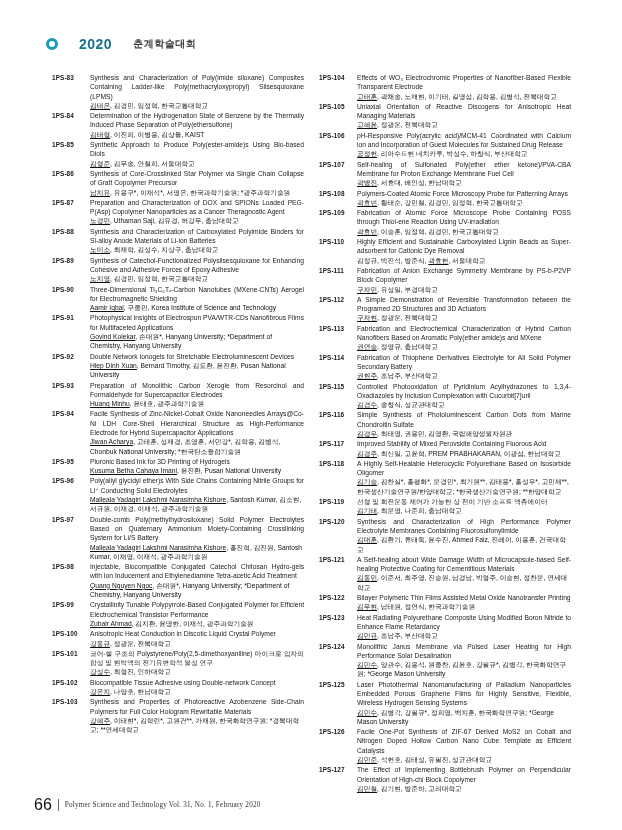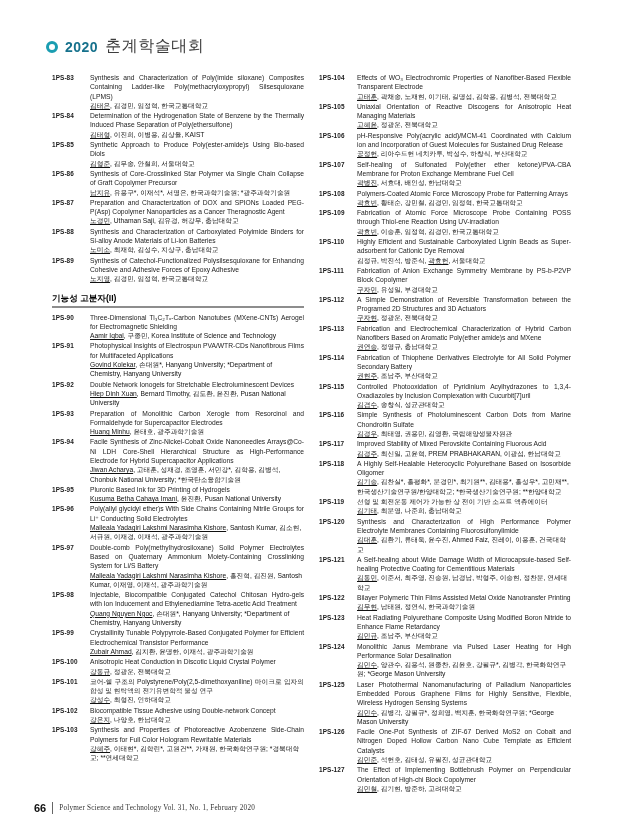--- a/index.html
+++ b/index.html
@@ -3,40 +3,40 @@
 <meta charset="utf-8">
 <style>
   html,body{margin:0;padding:0;}
   body{
     width:622px;height:830px;background:#f4f4f2;
     font-family:"Liberation Sans","DejaVu Sans",sans-serif;
     color:#1a1a1a;position:relative;overflow:hidden;
   }
   .page{position:absolute;inset:0;background:#ffffff;}
   
-  .header{position:absolute;left:46px;top:36px;display:flex;align-items:center;gap:7px;}
+  .header{position:absolute;left:46px;top:36px;display:flex;align-items:center;gap:21px;}
   .dot-icon{width:6px;height:6px;border-radius:50%;background:#fff;border:3.5px solid #1a9db1;flex:none;}
   .year{font-size:14px;font-weight:bold;color:#16718c;letter-spacing:0.5px;}
-  .conf-title{font-size:16px;font-weight:normal;color:#3d3d3d;letter-spacing:0.5px;}
+  .conf-title{font-size:10px;font-weight:bold;color:#3d3d3d;letter-spacing:0.5px;}
   
   .columns{position:absolute;top:73px;left:52px;right:50px;display:flex;gap:15px;}
   .col{width:252px;flex:none;}
   .entry{display:flex;margin-bottom:1px;}
   .code{width:38px;flex:none;font-weight:bold;font-size:6.4px;line-height:9.3px;letter-spacing:0.1px;}
   .body{flex:1;min-width:0;font-size:6.7px;line-height:9.3px;}
   .p-title{text-align:justify;color:#222;}
   .authors{color:#111;}
   .u-author{text-decoration:underline;}
   .section-header{
     font-weight:bold;font-size:8.6px;line-height:11px;color:#000;
     border-bottom:2px solid #8d8d8d;padding-bottom:2px;margin:9px 0 5px 0;
   }
   
   .footer{position:absolute;left:34px;bottom:16px;display:flex;align-items:center;gap:6px;}
-  .page-num{font-size:11px;font-weight:bold;color:#111;}
+  .page-num{font-size:16px;font-weight:normal;color:#111;}
   .vbar{width:1px;height:12px;background:#666;}
   .journal{font-size:7.2px;color:#333;letter-spacing:0.2px;font-family:Liberation Serif, serif;}
 </style>
 </head>
 <body>
 
 <div class="page">
 
   <div class="header">
     <span class="dot-icon"></span>
@@ -88,21 +88,20 @@
             <div class="authors"><span class="u-author">노미소</span><span>, 최재학, 김성수, 지상구, 충남대학교</span></div>
           </div>
         </div>
         <div class="entry">
           <span class="code">1PS-89</span>
           <div class="body">
             <div class="p-title">Synthesis of Catechol-Functionalized Polysilsesquioxane for Enhancing Cohesive and Adhesive Forces of Epoxy Adhesive</div>
             <div class="authors"><span class="u-author">노지영</span><span>, 김경민, 임정혁, 한국교통대학교</span></div>
           </div>
         </div>
-        <div class="section-header">기능성 고분자(II)</div>
         <div class="entry">
           <span class="code">1PS-90</span>
           <div class="body">
             <div class="p-title">Three-Dimensional Ti₃C₂Tₓ-Carbon Nanotubes (MXene-CNTs) Aerogel for Electromagnetic Shielding</div>
             <div class="authors"><span class="u-author">Aamir Iqbal</span><span>, 구종민, Korea Institute of Science and Technology</span></div>
           </div>
         </div>
         <div class="entry">
           <span class="code">1PS-91</span>
           <div class="body">

